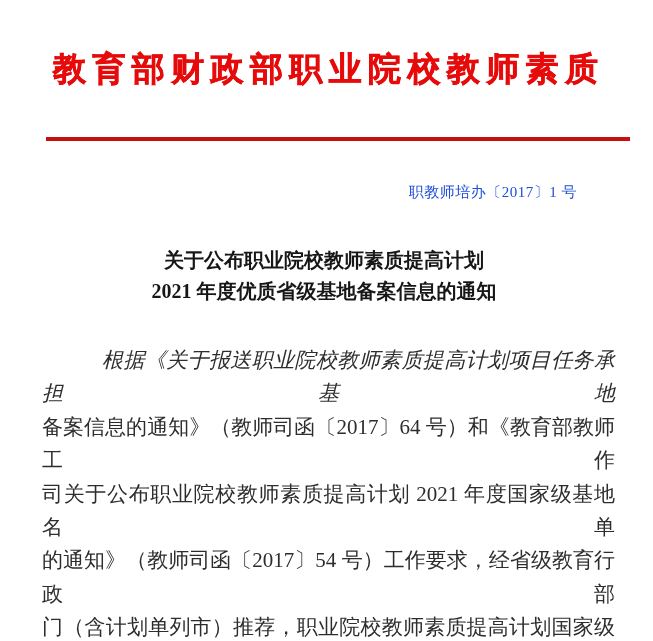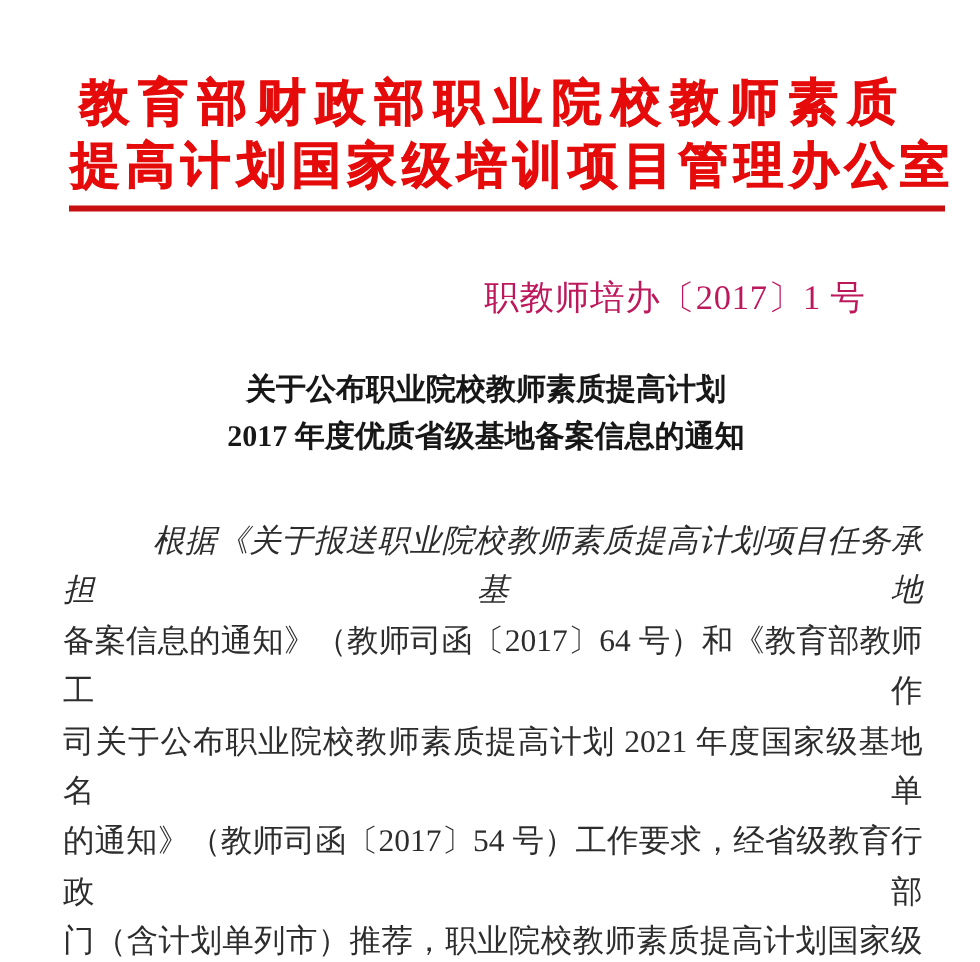--- a/index.html
+++ b/index.html
@@ -41,23 +41,23 @@
     width: 584px;
     height: 4px;
     background: #c70f0f;
   }
 
   
   .doc-number {
     position: absolute;
     top: 183px;
     right: 76px;
-    font-size: 23px;
+    font-size: 15px;
     letter-spacing: 0.5px;
-    color: #be185d;
+    color: #1d4ed8;
   }
 
   
   .notice-title {
     position: absolute;
     top: 245px;
     left: 4px;
     width: 640px;
     text-align: center;
     font-weight: bold;
@@ -82,29 +82,28 @@
     text-justify: inter-character;
   }
   .body-line.indent { text-indent: 60px; font-style: italic; }
 </style>
 </head>
 <body>
 
 <div class="page">
 
   <div class="hdr-line hdr-line-1">教育部财政部职业院校教师素质</div>
-  <div class="hdr-line hdr-line-2">提高计划国家级培训项目管理办公室</div>
 
   <div class="red-rule"></div>
 
   <div class="doc-number">职教师培办〔2017〕1 号</div>
 
   <div class="notice-title">
     <div>关于公布职业院校教师素质提高计划</div>
-    <div>2017 年度优质省级基地备案信息的通知</div>
+    <div>2021 年度优质省级基地备案信息的通知</div>
   </div>
 
   <div class="body-text">
     <div class="body-line indent">根据《关于报送职业院校教师素质提高计划项目任务承担基地</div>
     <div class="body-line">备案信息的通知》（教师司函〔2017〕64 号）和《教育部教师工作</div>
     <div class="body-line">司关于公布职业院校教师素质提高计划 2021 年度国家级基地名单</div>
     <div class="body-line">的通知》（教师司函〔2017〕54 号）工作要求，经省级教育行政部</div>
     <div class="body-line">门（含计划单列市）推荐，职业院校教师素质提高计划国家级培训</div>
 
   </div>

